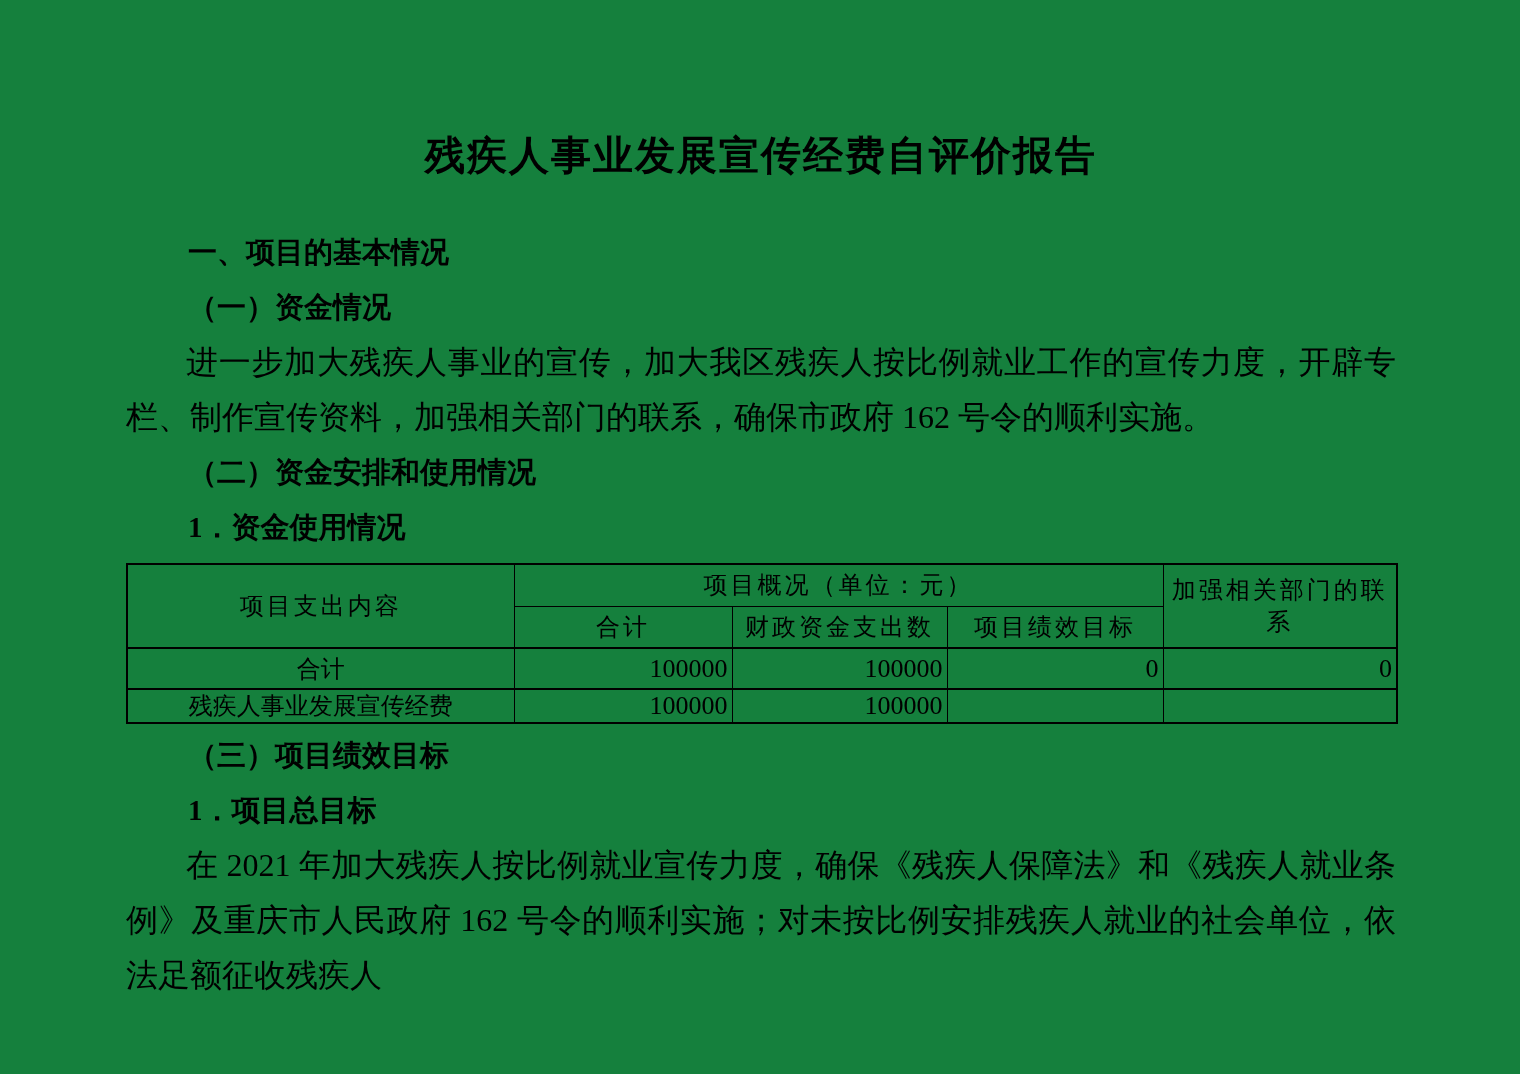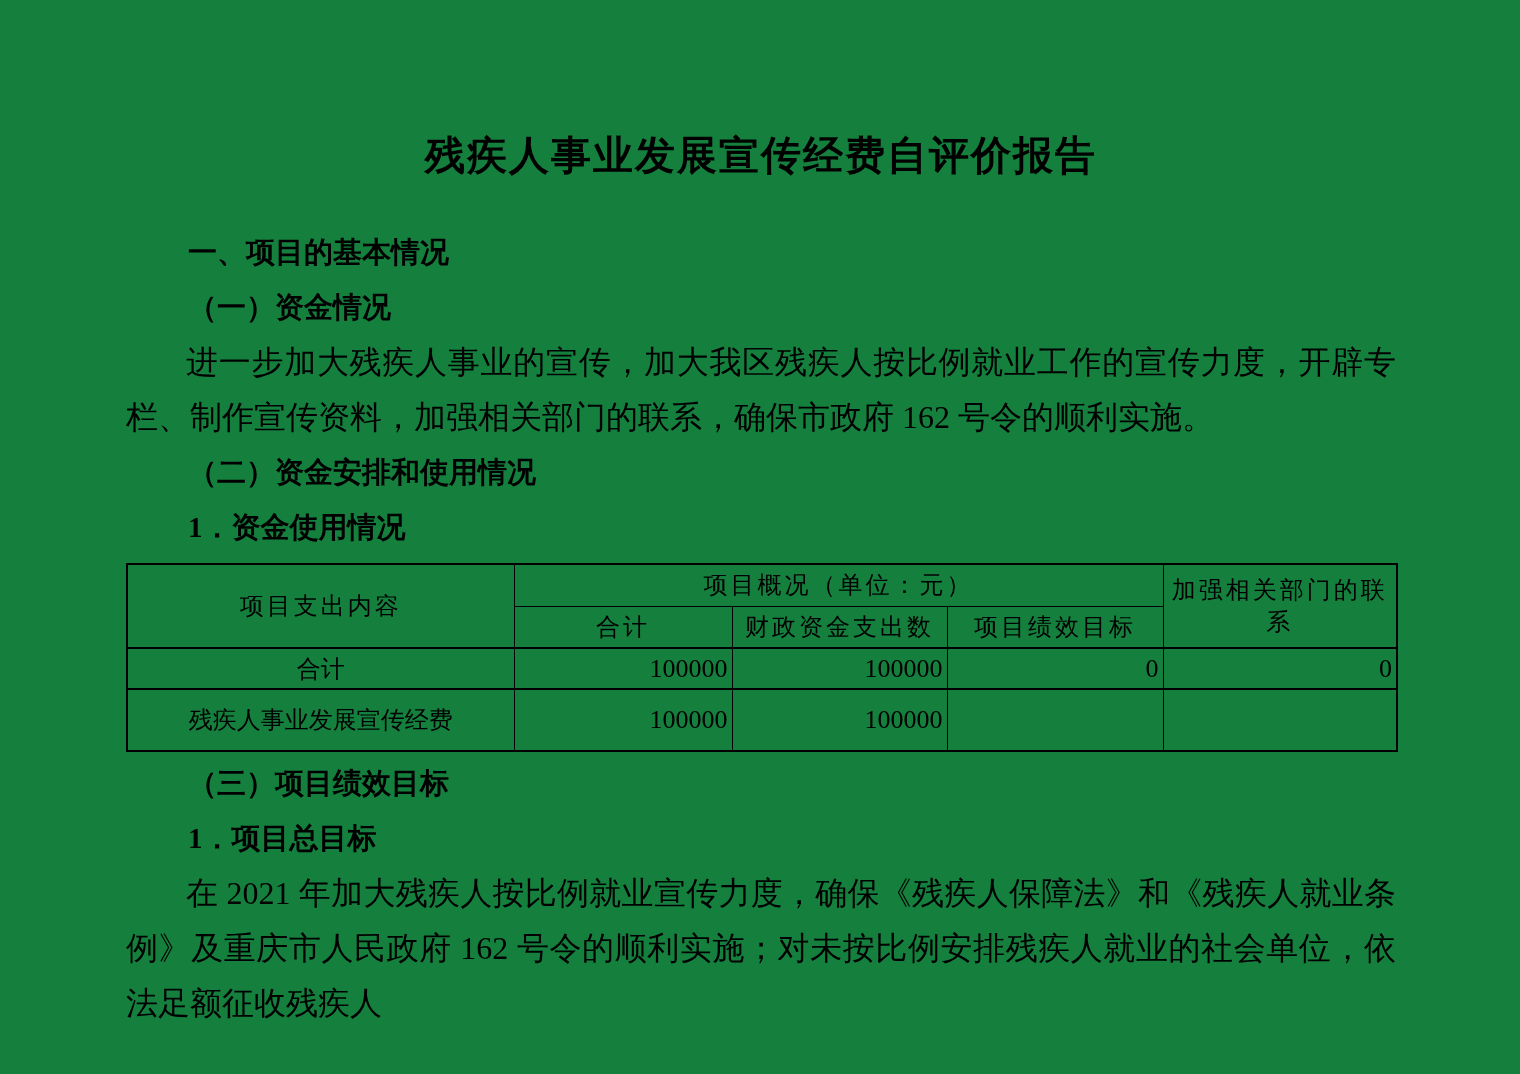--- a/index.html
+++ b/index.html
@@ -75,21 +75,21 @@
     vertical-align: middle;
     padding: 0 4px;
     font-size: 24px;
     overflow: hidden;
   }
   table.fund-table thead td {
     letter-spacing: 3px;
   }
   table.fund-table thead tr { height: 42px; }
   table.fund-table tbody tr.row-total { height: 41px; }
-  table.fund-table tbody tr.row-item  { height: 62px; }
+  table.fund-table tbody tr.row-item  { height: 34px; }
   table.fund-table tbody td {
     border-top: 2px solid #000;
   }
   table.fund-table td.num {
     font-size: 26px;
     letter-spacing: 0;
     font-family: "Liberation Serif", "DejaVu Serif", serif;
     text-align: right;
   }
   .footer {

